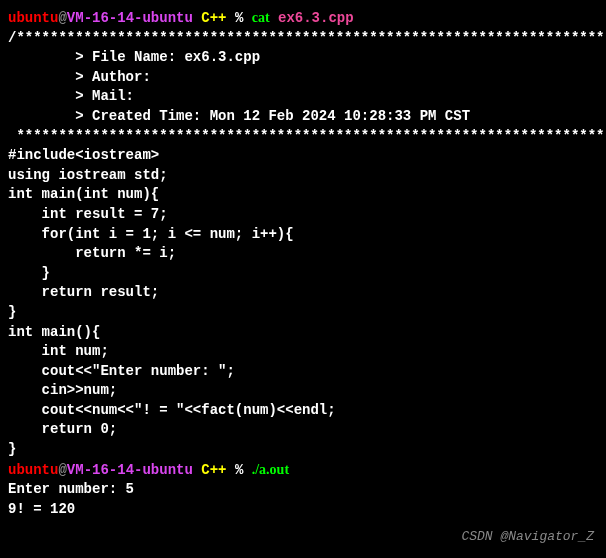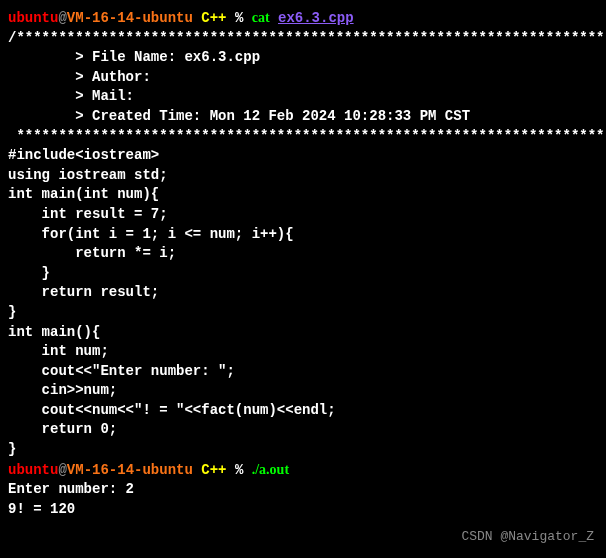--- a/index.html
+++ b/index.html
@@ -14,33 +14,34 @@
       width: 606px;
       height: 558px;
       box-sizing: border-box;
       position: relative;
     }
     .line {
       white-space: pre;
     }
     .user { color: #ff0000; font-family: Liberation Mono, monospace; }
     .at { color: #888; }
-    .host { color: #f97316; }
+    .host { color: #d946ef; }
     .dir { color: #ffff00; }
     .perc { color: #fff; }
     .cmd { color: #00ff00; font-family: Liberation Serif, serif; }
-    .arg { color: #8b5cf6; text-decoration: underline; }
+    .arg { color: #ec4899; }
     .white { color: #fff; }
     .watermark {
       position: absolute;
       bottom: 12px;
       right: 12px;
       color: #888;
       font-size: 13px;
       font-weight: normal;
+      font-style: italic;
     }
   </style>
 </head>
 <body>
 
 <div class="line"><span class="user">ubuntu</span><span class="at">@</span><span class="host">VM-16-14-ubuntu</span> <span class="dir">C++</span> <span class="perc">%</span> <span class="cmd">cat</span> <span class="arg">ex6.3.cpp</span></div>
 <div class="line white">/*************************************************************************</div>
 <div class="line white">        &gt; File Name: ex6.3.cpp</div>
 <div class="line white">        &gt; Author:</div>
 <div class="line white">        &gt; Mail:</div>
@@ -59,16 +60,16 @@
 <div class="line white">}</div>
 <div class="line white">int main(){</div>
 <div class="line white">    int num;</div>
 <div class="line white">    cout&lt;&lt;"Enter number: ";</div>
 <div class="line white">    cin&gt;&gt;num;</div>
 <div class="line white">    cout&lt;&lt;num&lt;&lt;"! = "&lt;&lt;fact(num)&lt;&lt;endl;</div>
 <div class="line white"></div>
 <div class="line white">    return 0;</div>
 <div class="line white">}</div>
 <div class="line"><span class="user">ubuntu</span><span class="at">@</span><span class="host">VM-16-14-ubuntu</span> <span class="dir">C++</span> <span class="perc">%</span> <span class="cmd">./a.out</span></div>
-<div class="line white">Enter number: 2</div>
+<div class="line white">Enter number: 5</div>
 <div class="line white">9! = 120</div>
 
 <div class="watermark">CSDN @Navigator_Z</div>
 
 </body></html>

